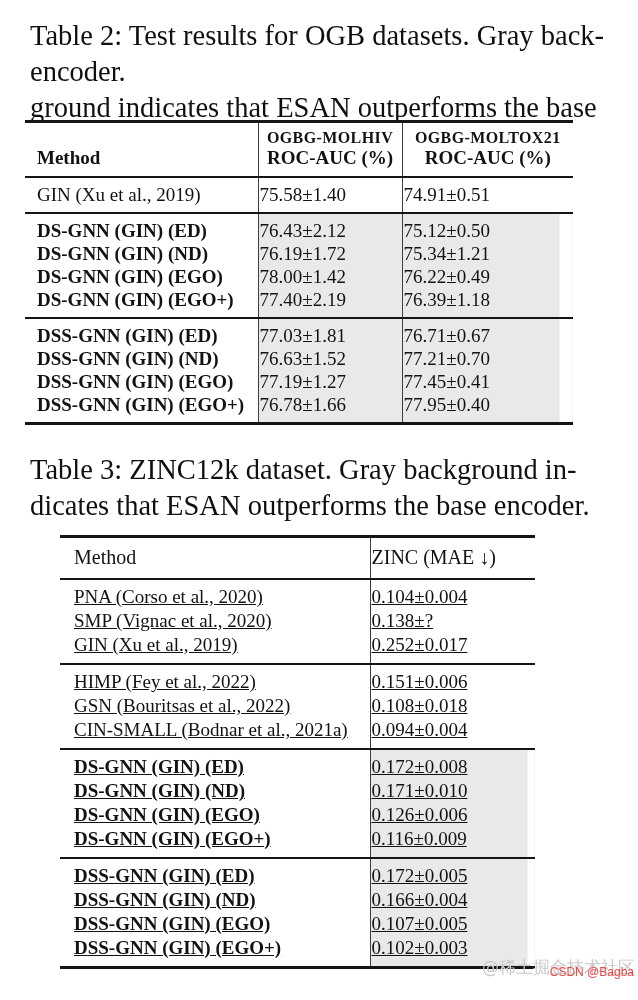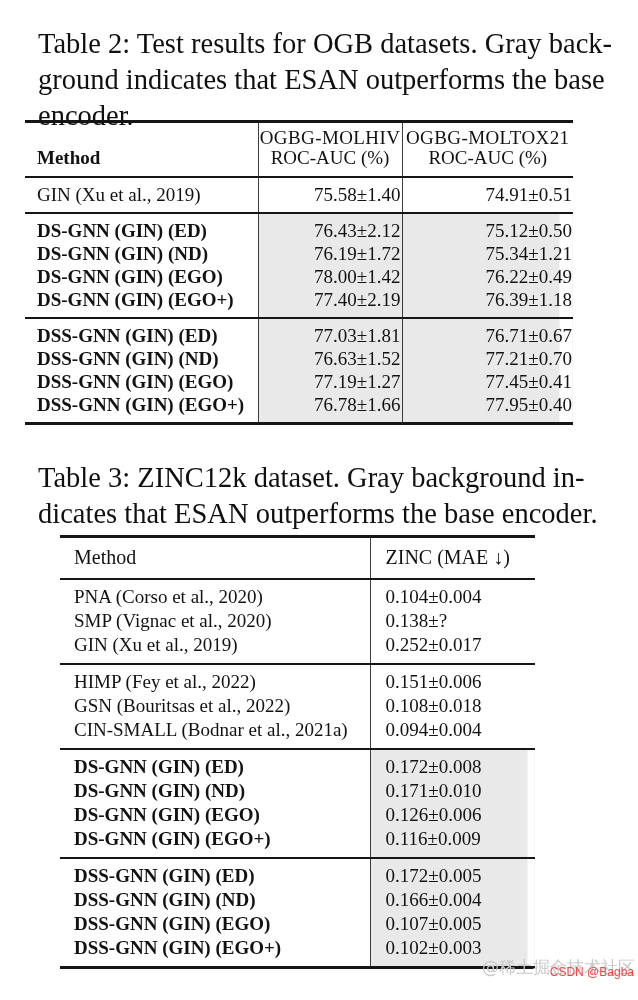--- a/index.html
+++ b/index.html
@@ -1,51 +1,51 @@
 <!DOCTYPE html>
 <html style="--hl: #e9e9e9; --rule: #151515; --divider: #3d3d3d; --ink: #121212; --wm: #c8c8c8;"><head>
 <meta charset="utf-8">
 <style>
   html,body{margin:0;padding:0;}
   body{
     width:638px;height:1000px;position:relative;background:#ffffff;
     font-family:"Liberation Serif","DejaVu Serif",serif;
     color:var(--ink,#121212);overflow:hidden;
   }
-  .caption{position:absolute;left:22px;width:600px;margin:16px;
+  .caption{position:absolute;left:22px;width:600px;margin:8px;
     font-size:28.5px;line-height:36px;color:#101010;}
   .caption span{display:block;white-space:nowrap;}
   #caption2{top:10px;}
   #caption3{top:444px;}
 
   table.paper-table{border-collapse:collapse;table-layout:fixed;position:absolute;
     font-family:"Liberation Serif","DejaVu Serif",serif;color:#121212;}
   #table2{left:25px;top:120px;width:548px;}
   #table3{left:60px;top:535px;width:475px;}
 
   
   .paper-table thead th{border-top:3px solid var(--rule,#151515);
     border-bottom:2px solid var(--rule,#151515);vertical-align:bottom;font-weight:normal;}
   #table2 thead th{padding-bottom:7px;padding-top:6px;}
   #table2 th.method{text-align:left;padding-left:12px;font-weight:bold;font-size:19px;}
   #table2 th.val{text-align:center;}
-  #table2 .ds{font-size:19px;letter-spacing:.4px;line-height:17px;font-weight:normal;}
-  #table2 .metric{font-size:19px;font-weight:normal;line-height:23px;text-align:center;}
+  #table2 .ds{font-size:16px;letter-spacing:.4px;line-height:17px;font-weight:bold;}
+  #table2 .metric{font-size:19px;font-weight:bold;line-height:23px;text-align:center;}
   #table3 thead th{font-size:20px;text-align:left;padding-top:8px;padding-bottom:9px;}
   #table3 th.method{padding-left:14px;}
 
   
   .paper-table td{font-size:19px;line-height:21px;padding-top:1px;padding-bottom:1px;}
-  #table3 td{line-height:22px;}
+  #table3 td{line-height:22px;text-decoration:underline;}
   td.method{text-align:left;padding-left:12px;}
   #table3 td.method{padding-left:14px;}
   td.method.bold{font-weight:bold;}
   td.val,th.val{border-left:1.5px solid var(--divider,#3d3d3d);}
-  #table2 td.val{text-align:right;}
-  #table3 td.val,#table3 th.val{text-align:left;padding-left:15px;}
+  #table2 td.val{text-align:left;}
+  #table3 td.val,#table3 th.val{text-align:left;padding-left:1px;}
 
   
   tr.groupstart td{border-top:2px solid var(--rule,#151515);}
   tr.tlast td{border-bottom:3px solid var(--rule,#151515);}
   tr.first td{padding-top:6px;}
   tr.last td{padding-bottom:7px;}
 
   
   tr.hl td.val{background:var(--hl,#e9e9e9);}
   #table2 tr.hl td.vlast{background:linear-gradient(to right,var(--hl,#e9e9e9) calc(100% - 13px),#ffffff 0);margin-left:28px;}
@@ -56,22 +56,22 @@
   .wm1{position:absolute;right:3px;top:4px;font-size:17px;color:var(--wm,#c8c8c8);
     font-family:"DejaVu Sans","Liberation Sans",sans-serif;white-space:nowrap;}
   .wm2{position:absolute;right:4px;top:13px;font-size:12px;color:#ef4444;
     font-family:"Liberation Sans","DejaVu Sans",sans-serif;white-space:nowrap;}
 </style>
 </head>
 <body>
 
 <p class="caption" id="caption2">
   <span>Table 2: Test results for OGB datasets. Gray back-</span>
+  <span>encoder.</span>
   <span>ground indicates that ESAN outperforms the base</span>
-  <span>encoder.</span>
 </p>
 
 <table class="paper-table" id="table2">
   <colgroup>
     <col style="width:233px">
       <col style="width:144px">
       <col style="width:171px">
   </colgroup>
   <thead>
     <tr>

